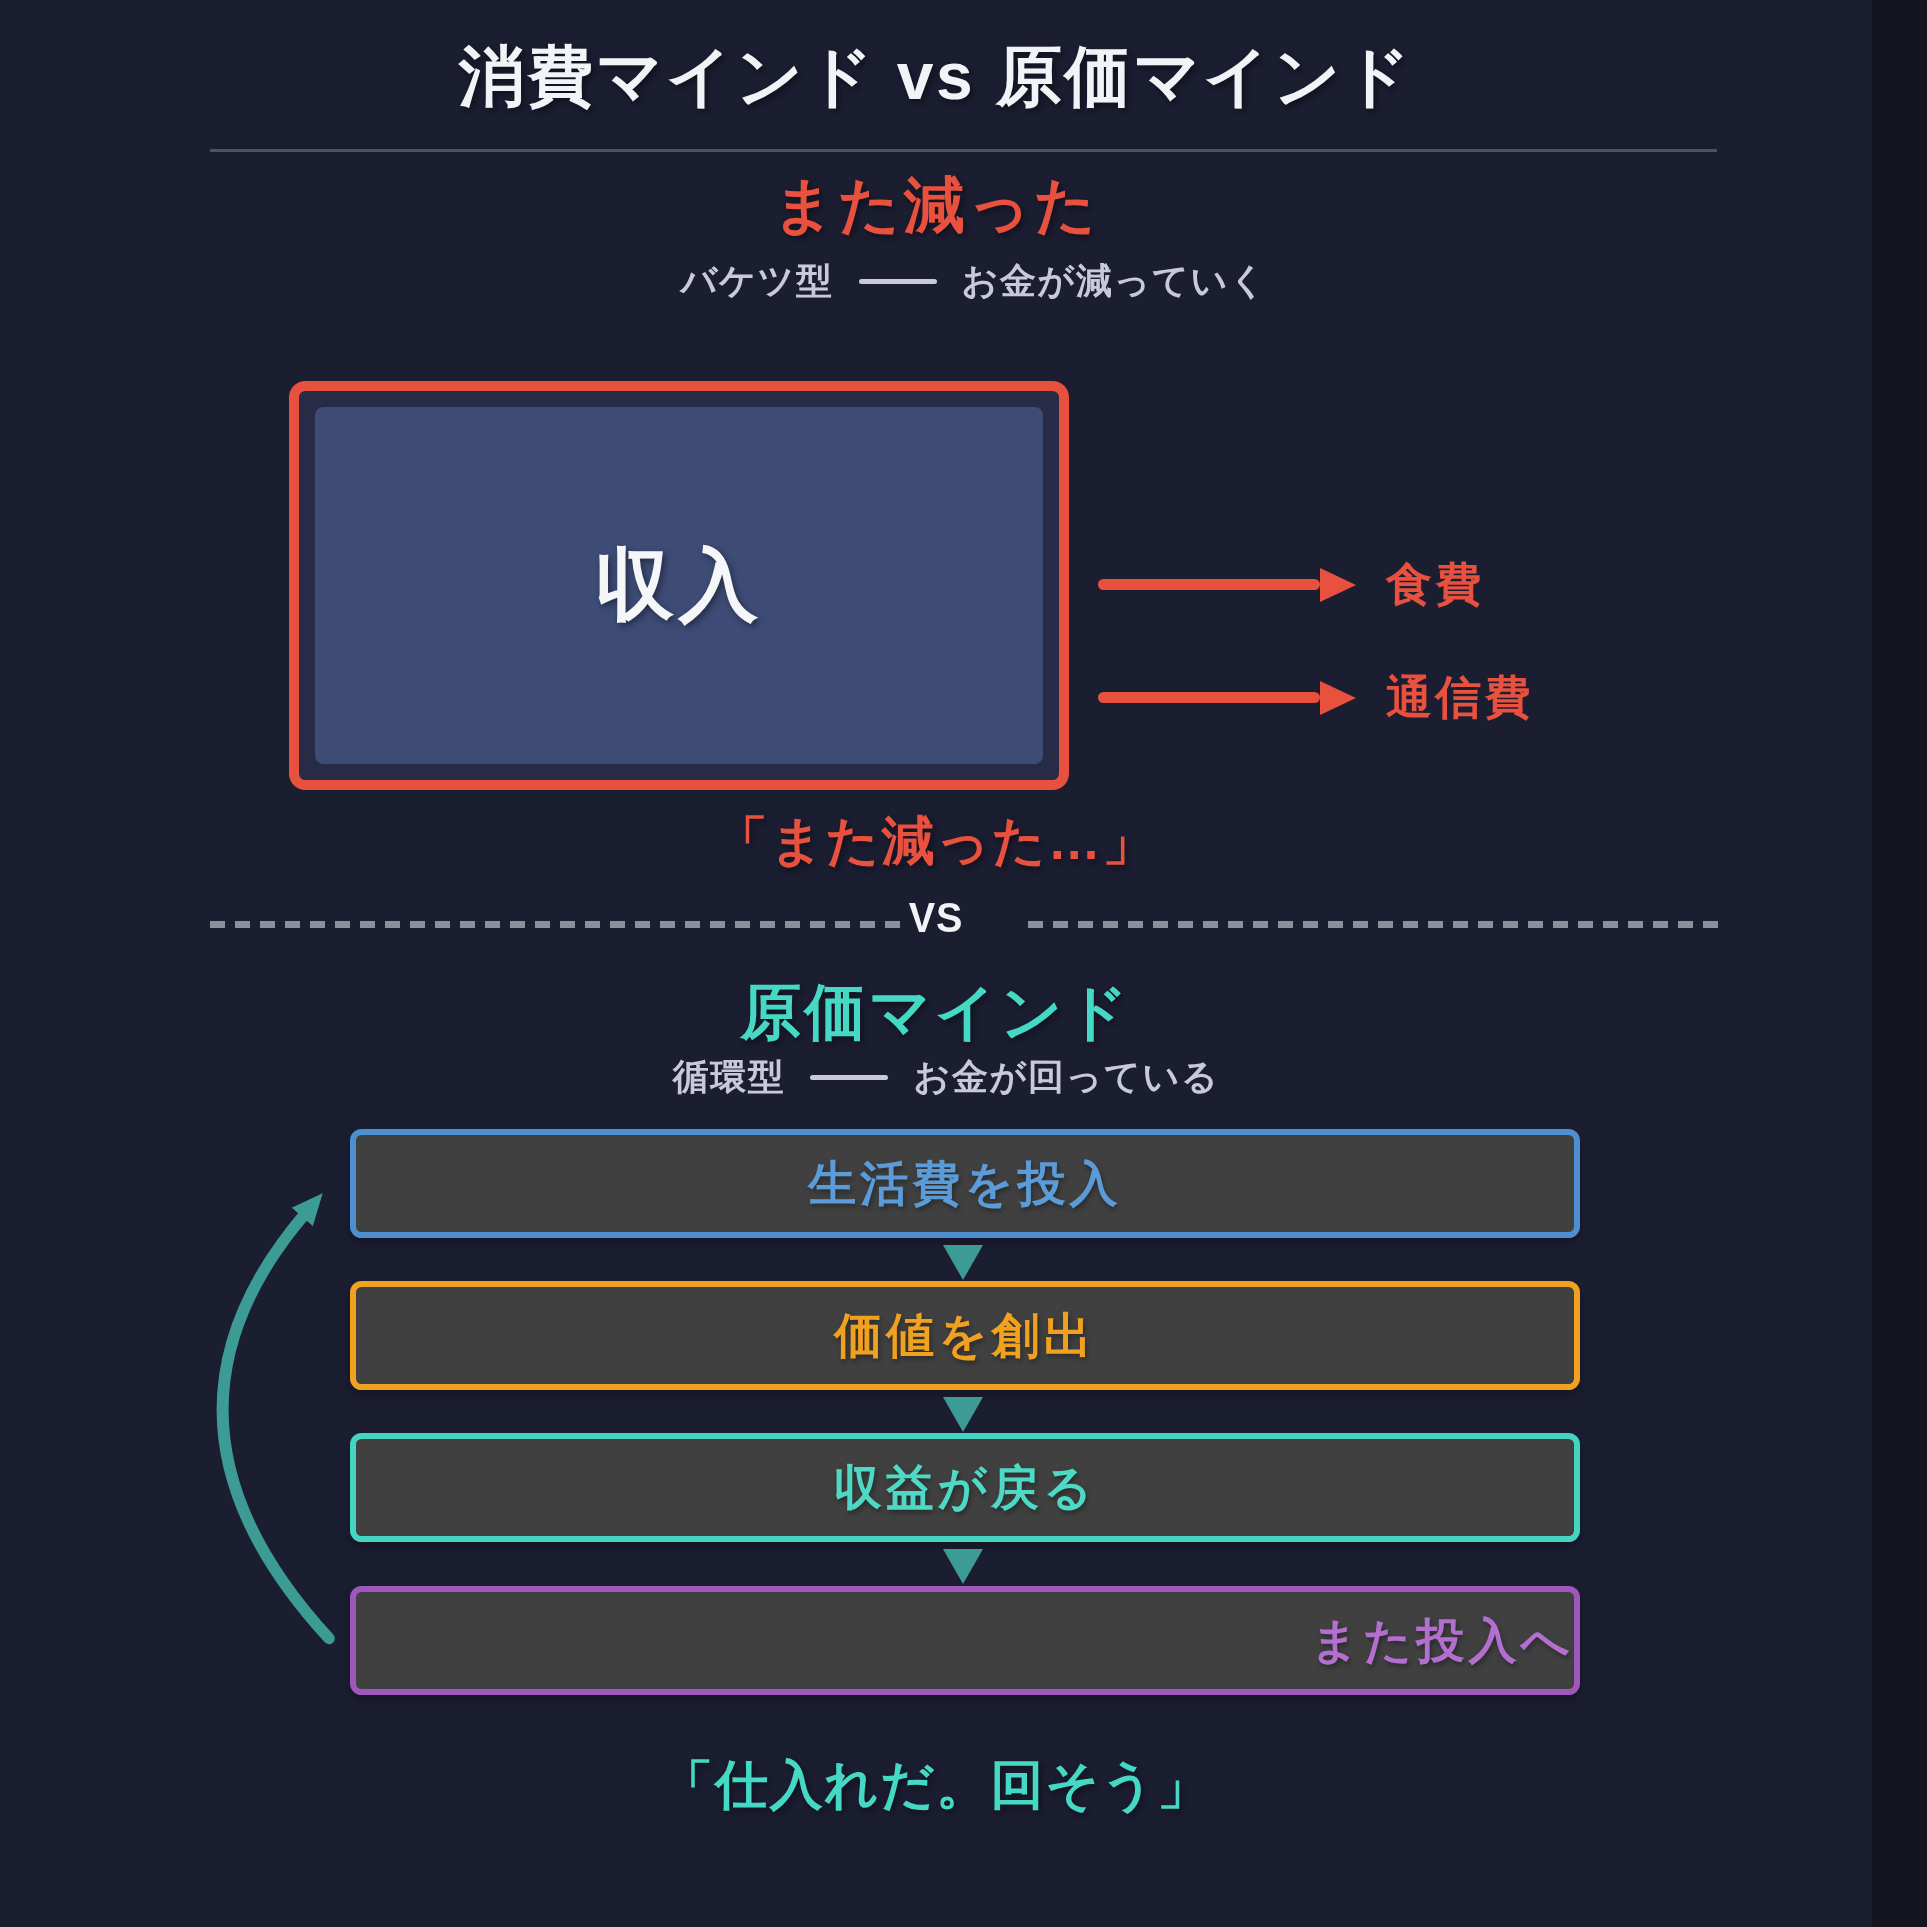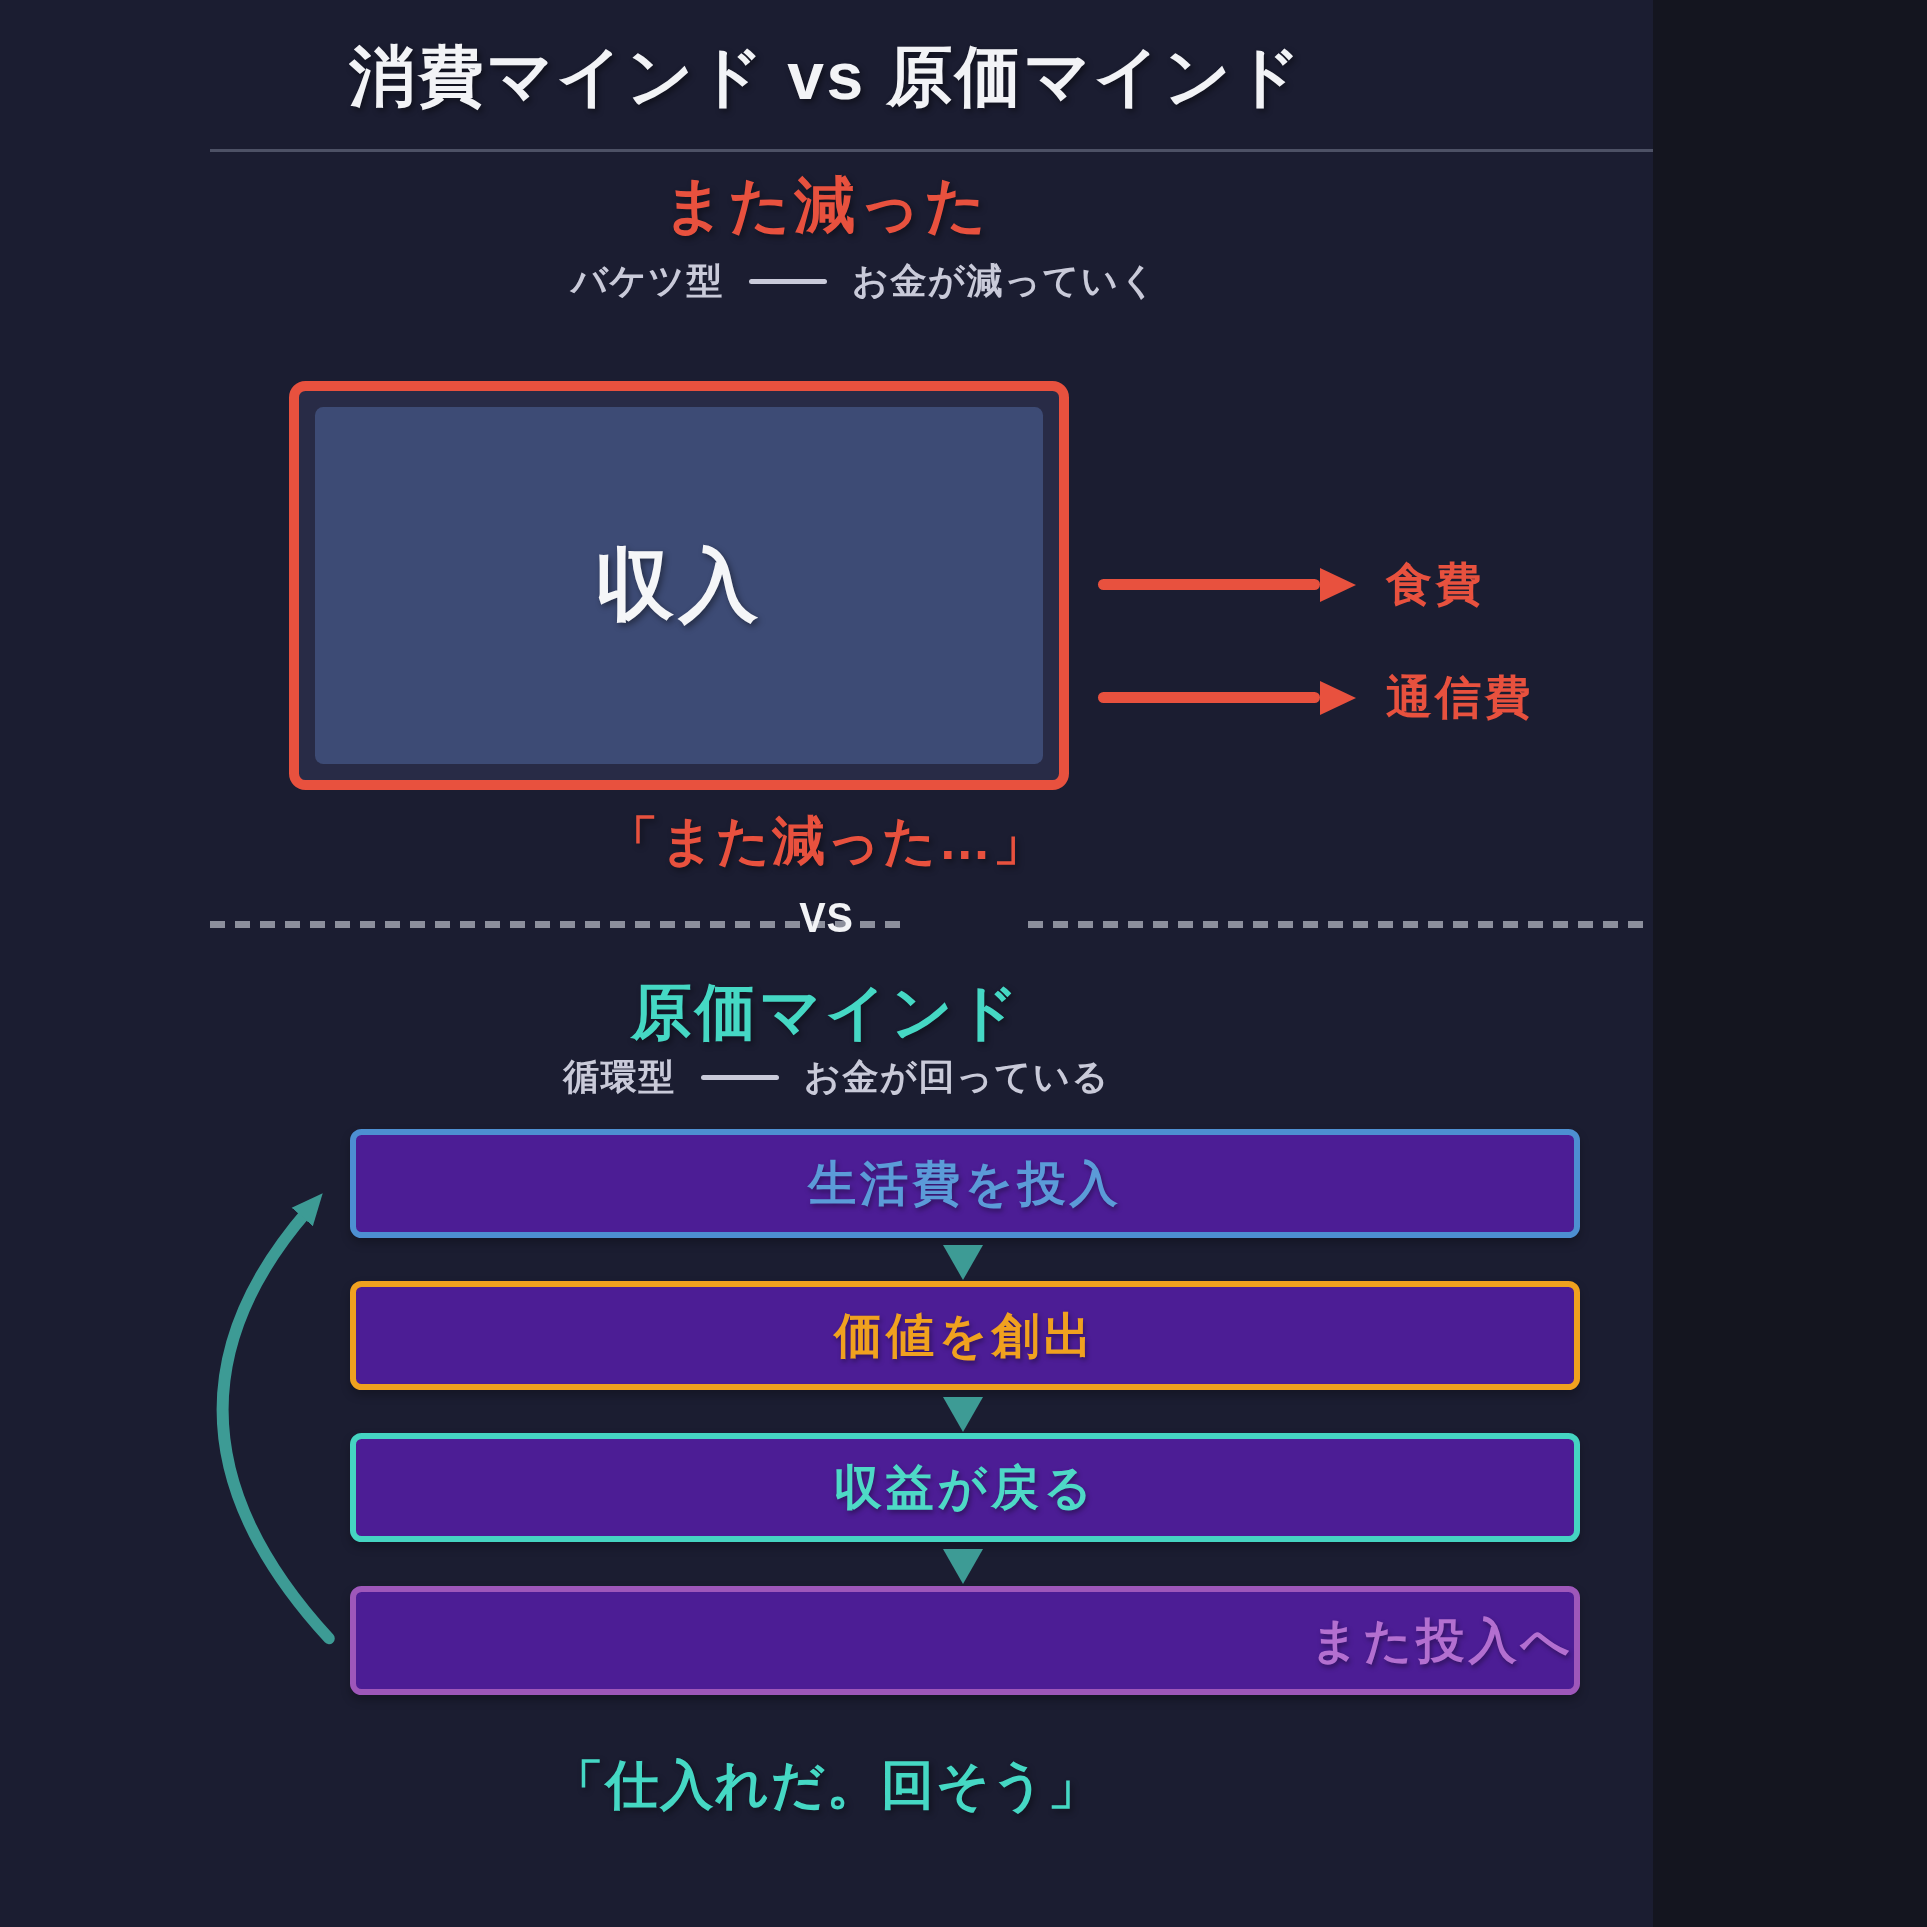--- a/index.html
+++ b/index.html
@@ -1,18 +1,18 @@
 <!DOCTYPE html>
 <html style="font-size:13px"><head>
 <meta charset="utf-8">
 <style>
   html,body{margin:0;padding:0;background:#14151f;}
   #canvas{
     position:relative;
-    width:1653px;height:1928px;
+    width:1872px;height:1928px;
     background:#1b1d31;
     overflow:hidden;
     font-family:"Liberation Sans",sans-serif;
     text-decoration:underline;
   }
   .center-x{position:absolute;left:0;width:100%;text-align:center;}
   .page-title{
     top:39px;font-size:66px;font-weight:bold;color:#f2f3f6;
     letter-spacing:2.5px;line-height:1.15;
     text-shadow:2.5px 3.3px 6.6px rgba(0,0,0,.45);
@@ -83,21 +83,21 @@
   .vs-dash-left{left:210px;}
   .vs-dash-right{left:1028px;}
   .vs-label{
     top:893px;font-size:43px;font-weight:bold;color:#f2f3f6;
     letter-spacing:0.8px;transform:scaleX(.92);
   }
   
   .step-box{
     position:absolute;left:350px;width:1230px;height:109px;
     box-sizing:border-box;border:6.6px solid;border-radius:11.5px;
-    background:#4c1d95;
+    background:#404040;
     display:flex;align-items:center;justify-content:center;
     box-shadow:0 5px 10px rgba(0,0,0,.25);
   }
   .step-label{
     font-size:48px;font-weight:bold;letter-spacing:4.1px;
     text-shadow:1.6px 2.5px 5px rgba(0,0,0,.35);
   }
   .flow-triangle{
     position:absolute;left:943px;width:0;height:0;
     border-left:20.6px solid transparent;border-right:20.6px solid transparent;

